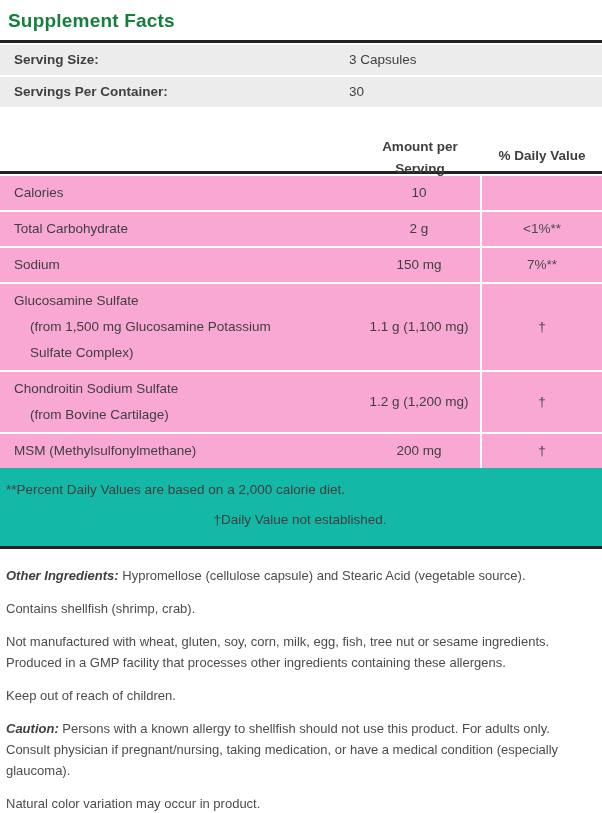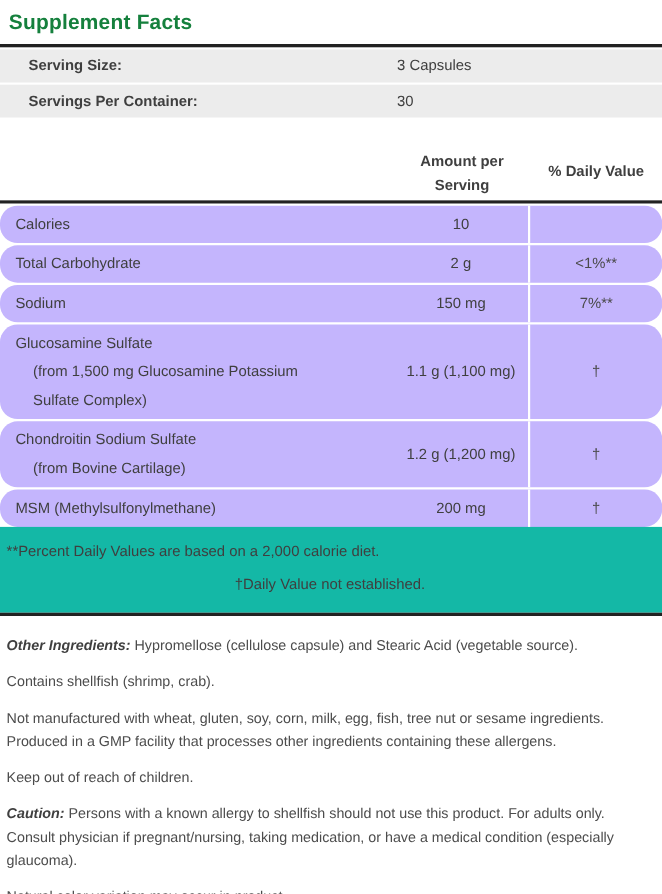--- a/index.html
+++ b/index.html
@@ -12,39 +12,39 @@
   .label{width:602px;}
   .title{
     font-size:19px;font-weight:bold;color:#15803d;
     margin:10px 0 8px 8px;letter-spacing:.2px;
   }
   .rule{height:3px;background:#222222;}
   
   .srow{
     display:flex;align-items:center;
     background:#ececec;margin-top:2px;
-    padding:6px 12px;font-size:13.5px;line-height:18px;
+    padding:6px 0;font-size:13.5px;line-height:18px;
   }
   .srow:first-of-type{margin-top:1px;}
   .srow .slabel{font-weight:bold;padding-left:14px;width:335px;flex:0 0 335px;}
   .srow .svalue{flex:1;}
   
-  .cols-header{position:relative;height:75px;background:#ffffff;}
+  .cols-header{position:relative;height:64px;background:#ffffff;}
   .amount-header{
     position:absolute;left:358px;top:29px;width:124px;
     text-align:center;font-weight:bold;font-size:13.5px;line-height:22px;
   }
   .dv-header{
     position:absolute;left:482px;top:41px;width:120px;
     text-align:center;font-weight:bold;font-size:13.5px;
   }
   
   .nrow{
     display:grid;grid-template-columns:1fr 122px 122px;
-    background:#c4b5fd;margin-top:2px;font-size:13.5px;border-radius:16px;
+    background:#f9a8d4;margin-top:2px;font-size:13.5px;
   }
   .nrow:first-of-type{margin-top:1px;}
   .nrow .name{padding:4px 0 4px 14px;line-height:26px;}
   .nrow .name .sub{padding-left:16px;}
   .nrow .amount,.nrow .dv{
     display:flex;align-items:center;justify-content:center;
     line-height:18px;
   }
   .nrow .dv{border-left:2px solid #ffffff;color:#4a4a4a;}
   

